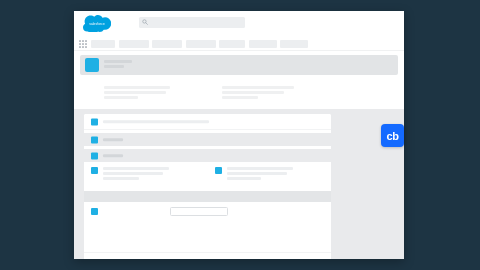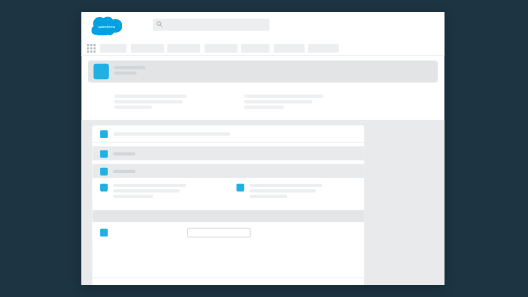--- a/index.html
+++ b/index.html
@@ -428,14 +428,15 @@
         <div class="input-row">
           <span class="chk"></span>
           <input class="text-input" type="text" value="" placeholder="" style="">
         </div>
 
         <div class="bottom-strip"></div>
       </div>
     </div>
   </div>
 
+  <div class="cb-badge">cb</div>
 
 </div>
 
 </body></html>

